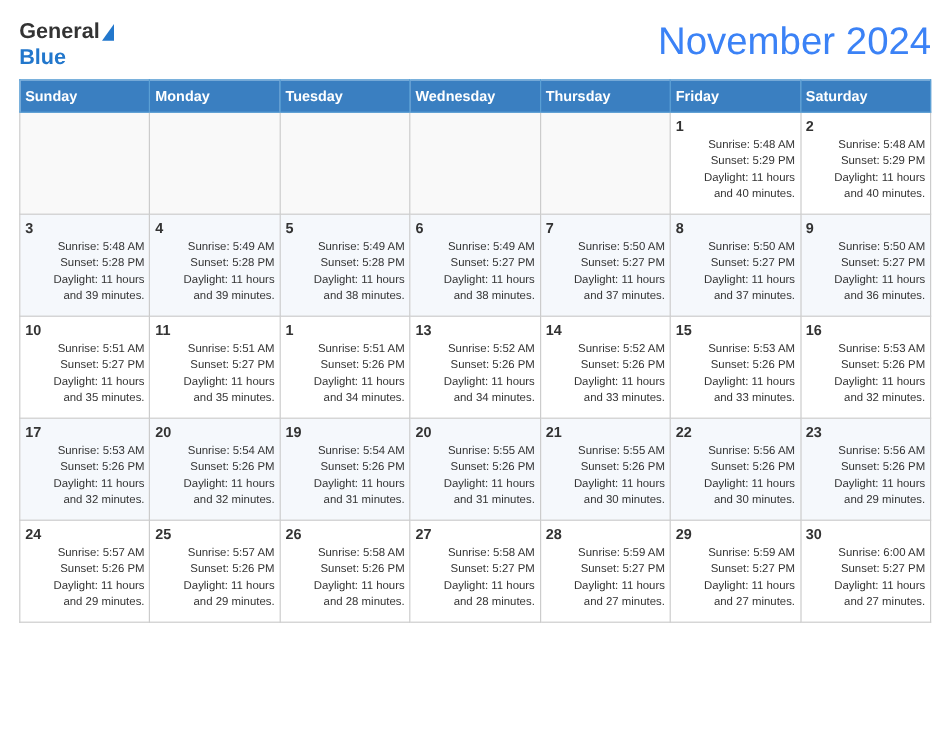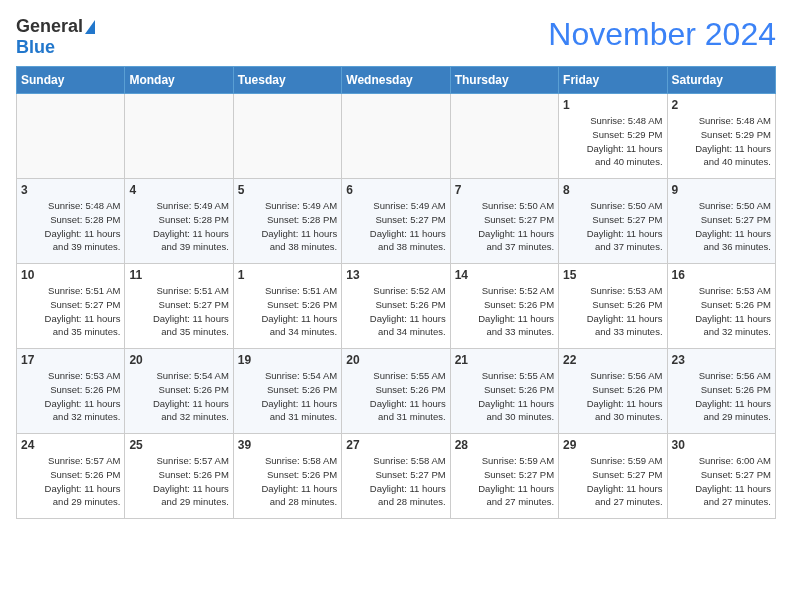--- a/index.html
+++ b/index.html
@@ -293,21 +293,21 @@
 and 29 minutes.</div>
         </td>
         <td>
           <div class="day-number">25</div>
           <div class="day-detail" style="white-space: pre-line;">Sunrise: 5:57 AM
 Sunset: 5:26 PM
 Daylight: 11 hours
 and 29 minutes.</div>
         </td>
         <td>
-          <div class="day-number">39</div>
+          <div class="day-number">26</div>
           <div class="day-detail" style="white-space: pre-line;">Sunrise: 5:58 AM
 Sunset: 5:26 PM
 Daylight: 11 hours
 and 28 minutes.</div>
         </td>
         <td>
           <div class="day-number">27</div>
           <div class="day-detail" style="white-space: pre-line;">Sunrise: 5:58 AM
 Sunset: 5:27 PM
 Daylight: 11 hours

